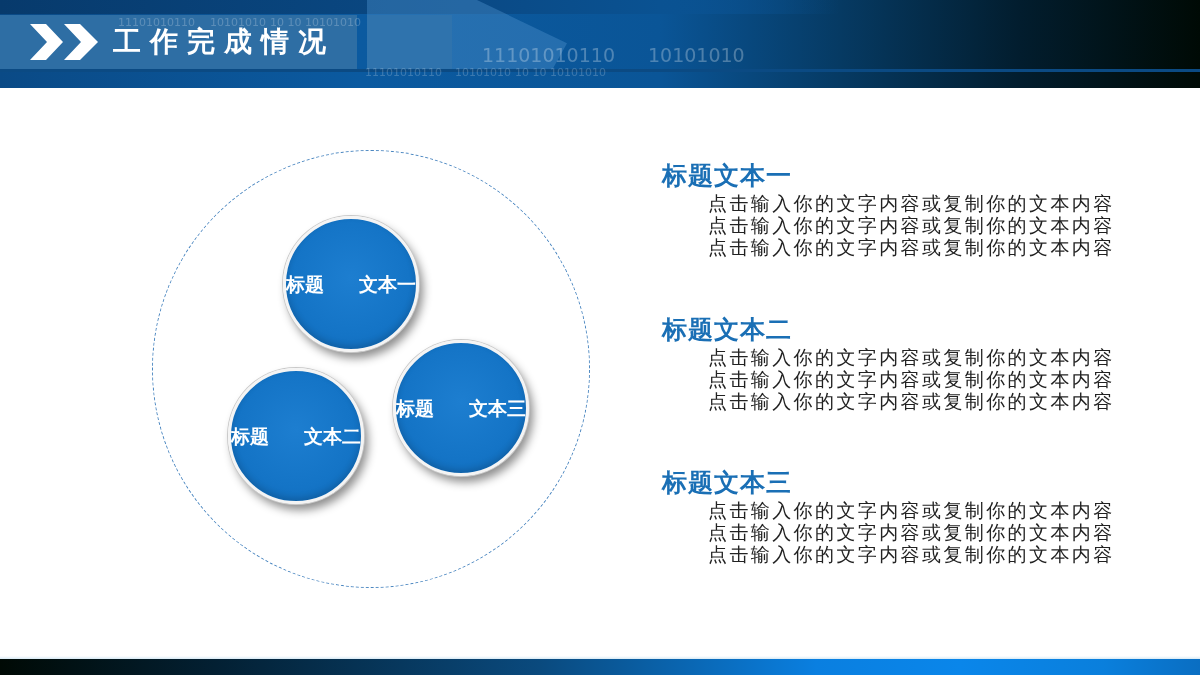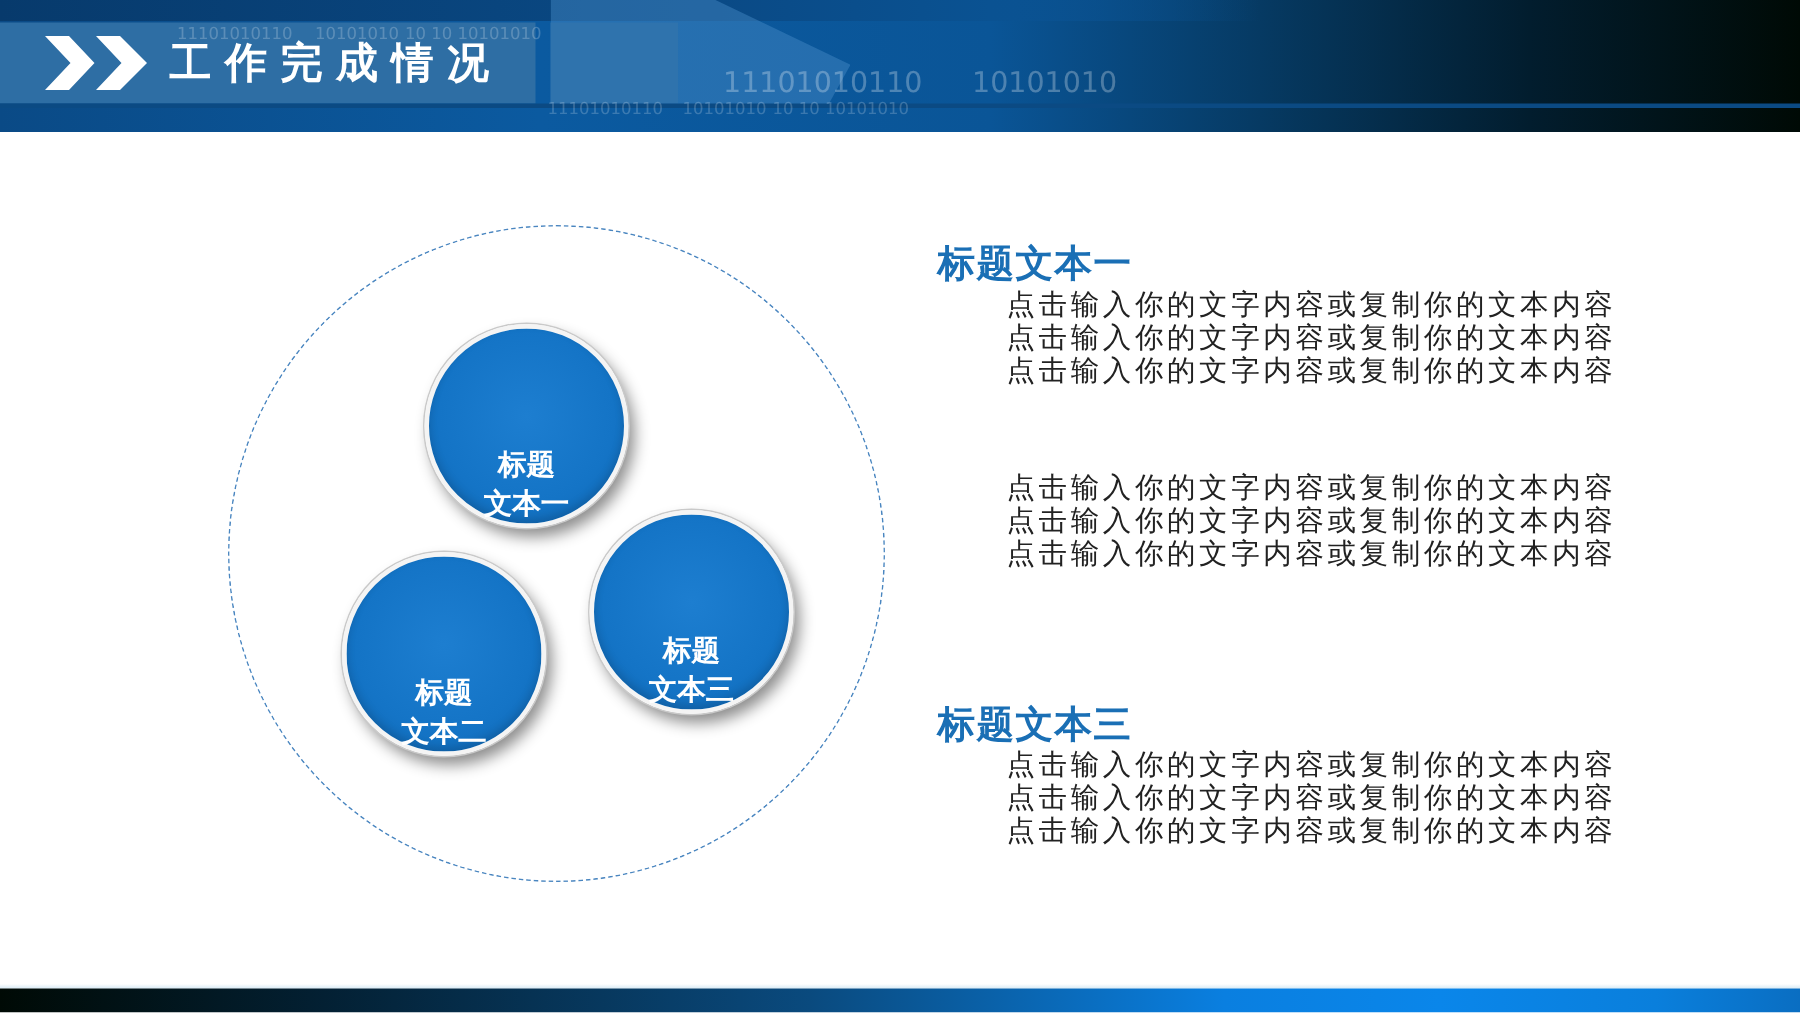--- a/index.html
+++ b/index.html
@@ -54,31 +54,31 @@
     
     .outer-ring {
       position: absolute; left: 152px; top: 150px; width: 438px; height: 438px;
       border: 1.3px dashed #4a86c0; border-radius: 50%;
     }
     .bubble {
       position: absolute; width: 136px; height: 136px; border-radius: 50%;
       background: radial-gradient(circle at 50% 45%, #1d7ed0 0%, #1474c6 60%, #0f66b2 100%);
       border: 3px solid #f4f4f4;
       box-shadow: 0 0 0 1px #c9c9c9, 4px 6px 10px rgba(0,0,0,0.45), inset 0 -3px 6px rgba(0,0,0,0.15);
-      display: flex; flex-direction: column; align-items: center; justify-content: flex-end;
+      display: flex; flex-direction: row; align-items: center; justify-content: space-between;
       color: #ffffff; font-weight: bold; font-size: 19px; line-height: 26px; text-align: center;
     }
     .bubble span { display: block; white-space: nowrap; }
     .bubble-1 { left: 283px; top: 216px; }
     .bubble-2 { left: 228px; top: 368px; }
     .bubble-3 { left: 393px; top: 340px; }
 
     
     .item {
-      position: absolute; left: 625px; width: 380px;
+      position: absolute; left: 662px; width: 380px;
     }
     .item-1 { top: 160px; }
     .item-2 { top: 314px; }
     .item-3 { top: 467px; }
     .item h3 {
       color: #1a6fb5; font-size: 25px; font-weight: bold; line-height: 32px;
       letter-spacing: 1px; white-space: nowrap;
     }
     .item p {
       color: #222222; font-size: 19px; line-height: 22px; letter-spacing: 2.4px;
@@ -139,20 +139,21 @@
   <span>文本三</span>
 </div>
 
 <div class="item item-1">
   <h3>标题文本一</h3>
   <p>点击输入你的文字内容或复制你的文本内容</p>
   <p>点击输入你的文字内容或复制你的文本内容</p>
   <p>点击输入你的文字内容或复制你的文本内容</p>
 </div>
 <div class="item item-2">
+  <h3>标题文本二</h3>
   <p>点击输入你的文字内容或复制你的文本内容</p>
   <p>点击输入你的文字内容或复制你的文本内容</p>
   <p>点击输入你的文字内容或复制你的文本内容</p>
 </div>
 <div class="item item-3">
   <h3>标题文本三</h3>
   <p>点击输入你的文字内容或复制你的文本内容</p>
   <p>点击输入你的文字内容或复制你的文本内容</p>
   <p>点击输入你的文字内容或复制你的文本内容</p>
 </div>

